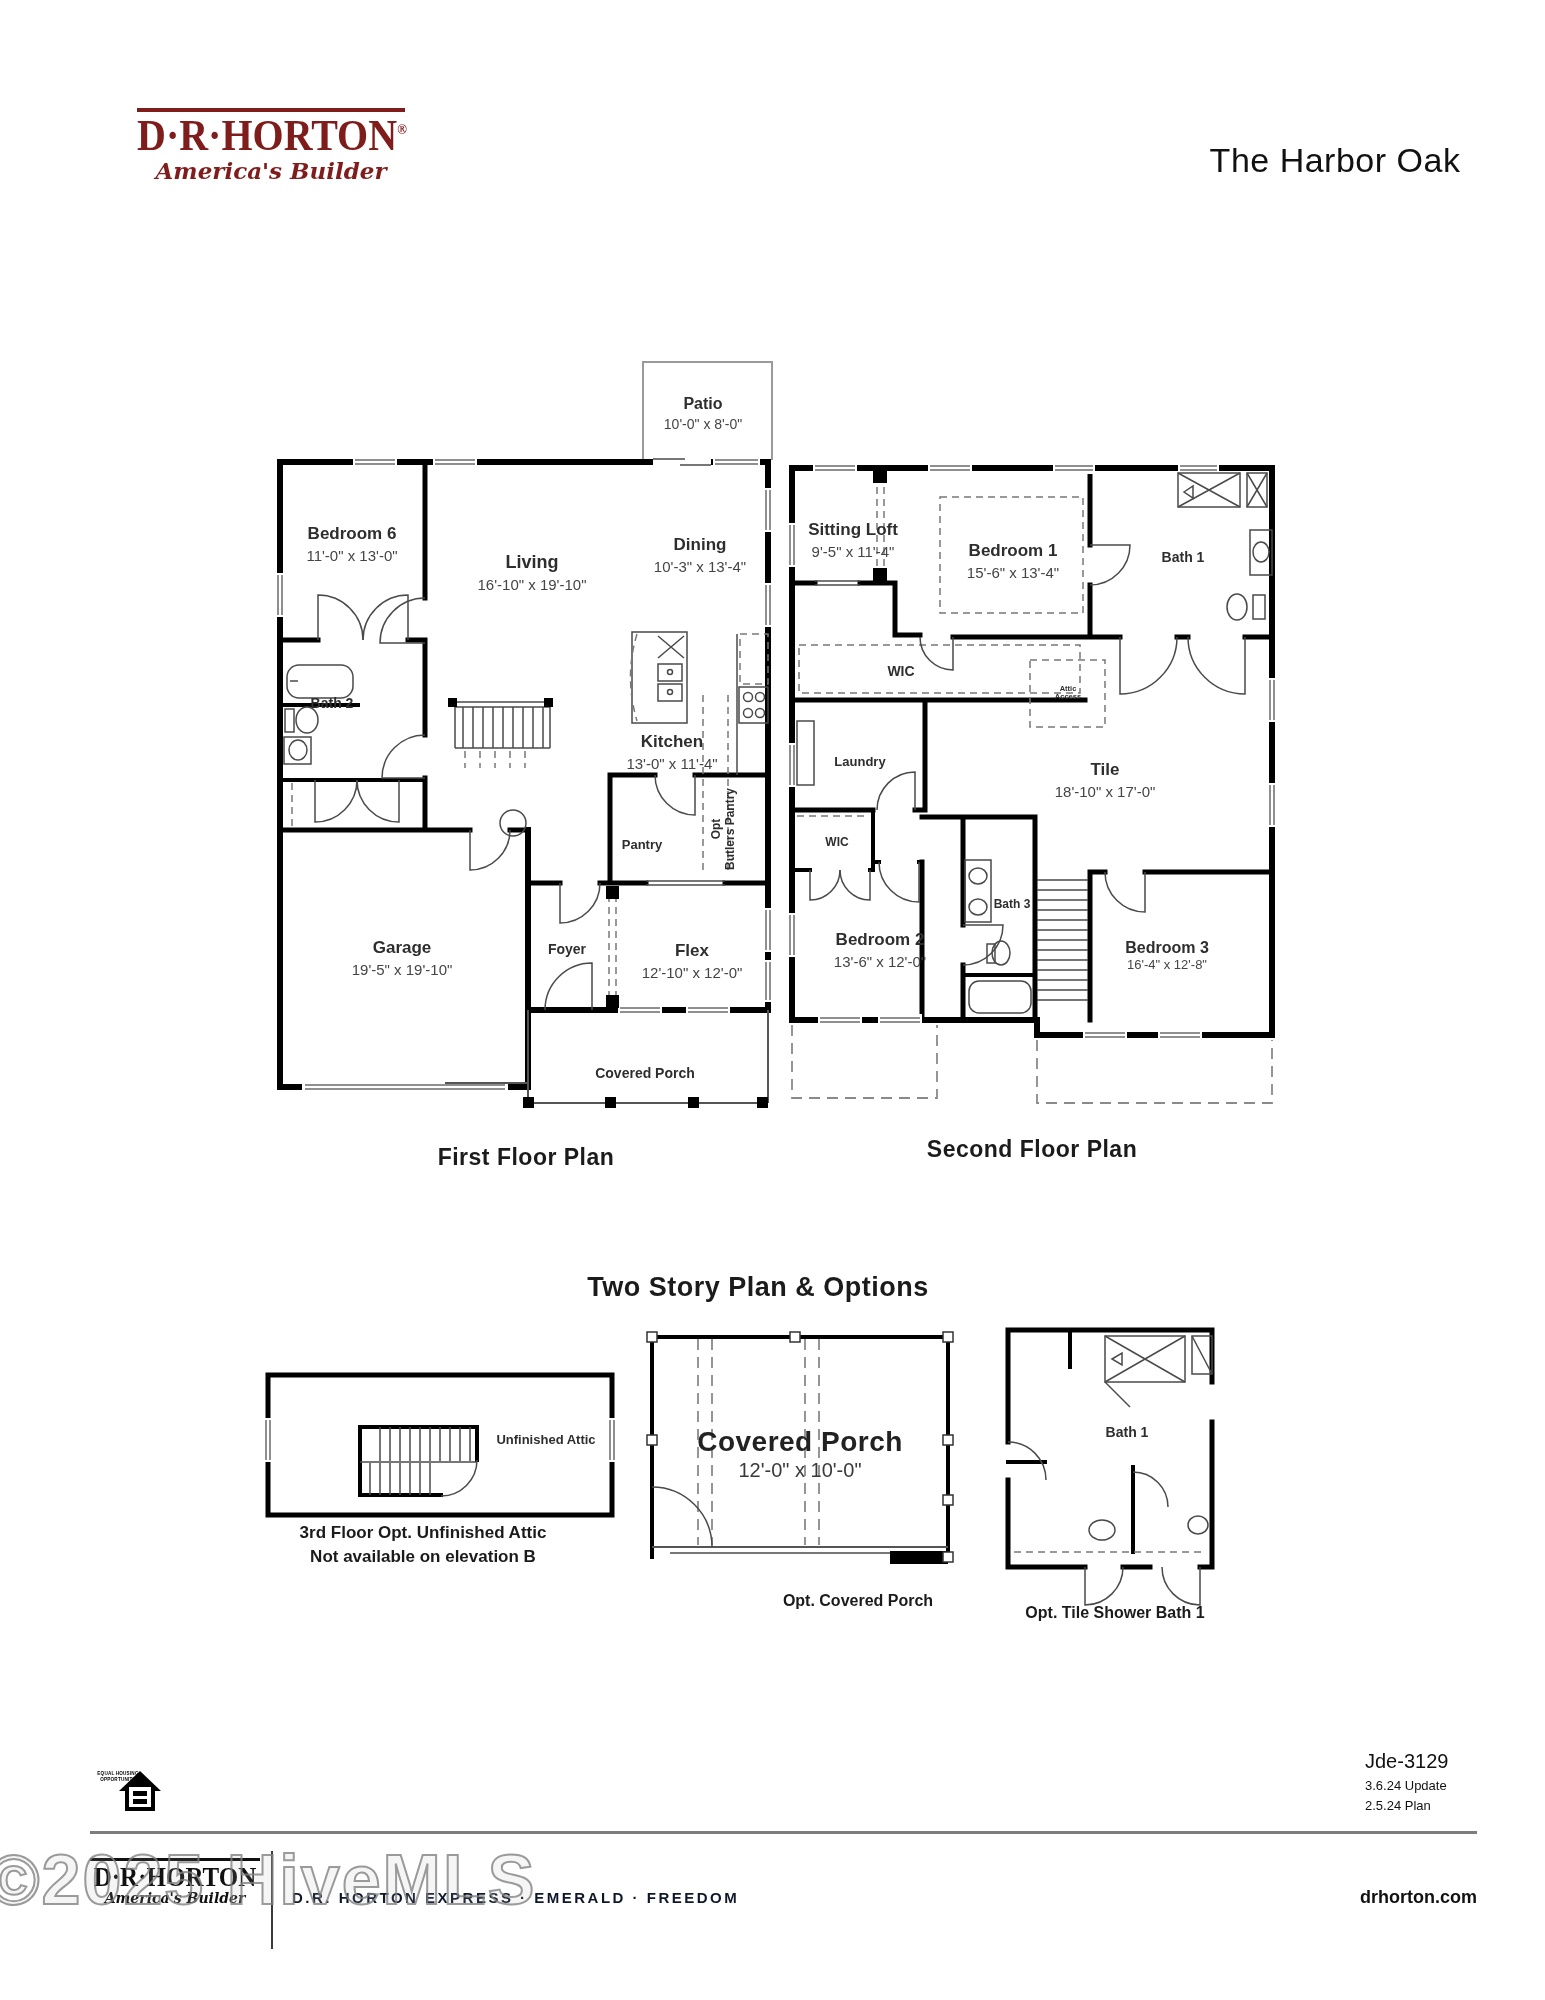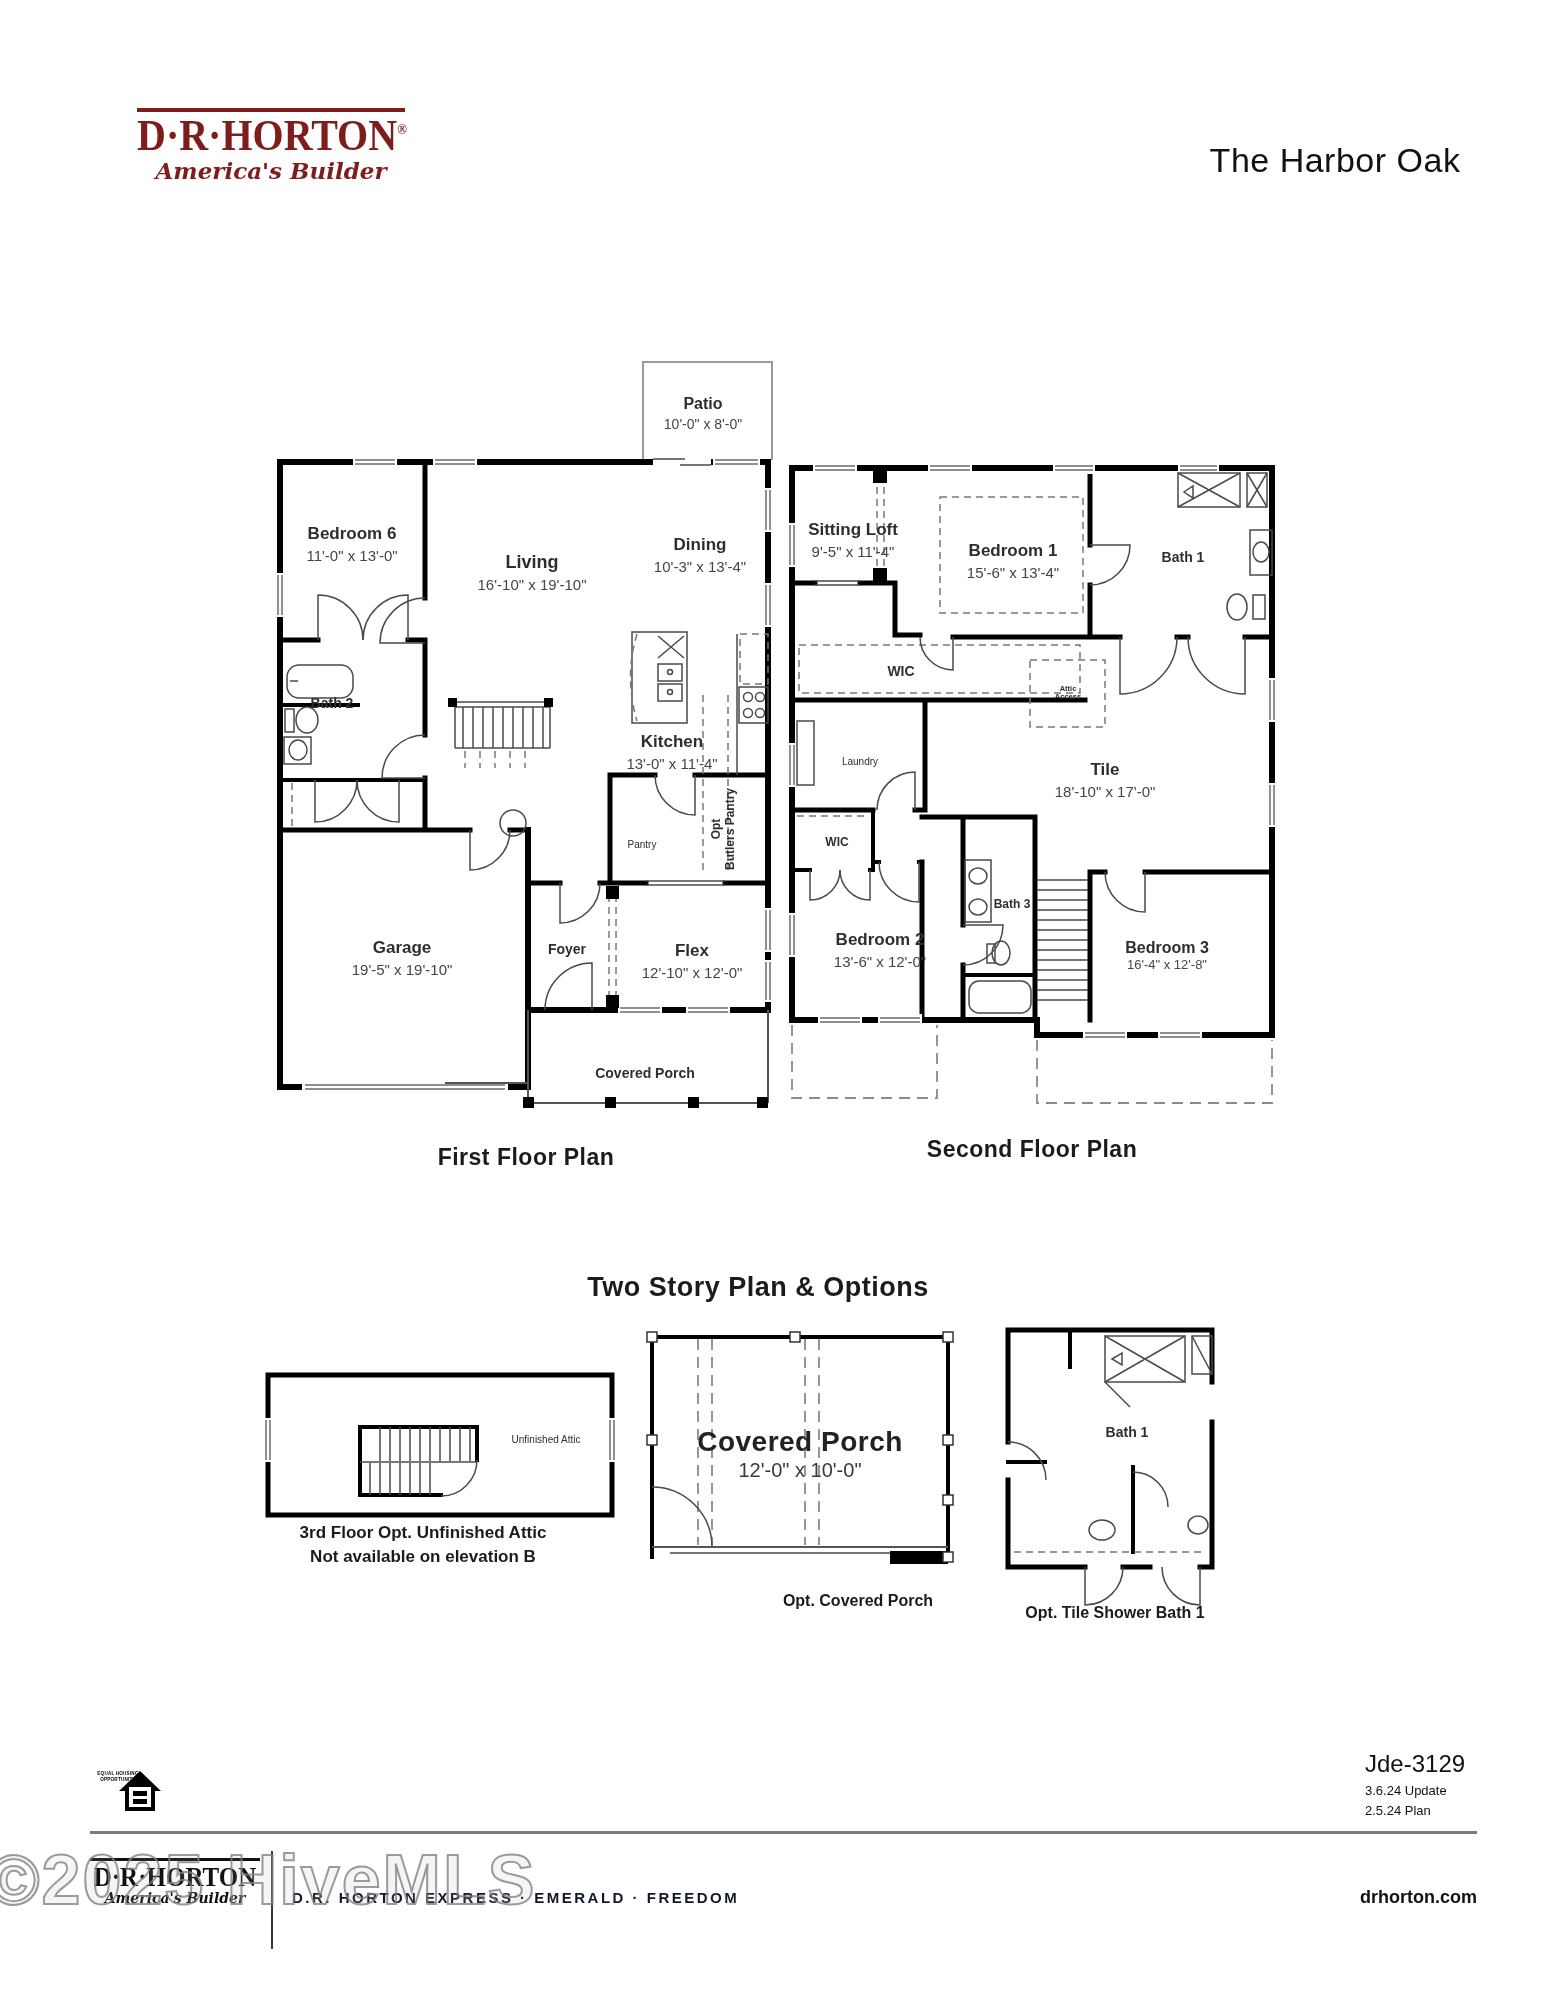--- a/index.html
+++ b/index.html
@@ -19,21 +19,21 @@
   .blk{fill:#000;stroke:none}
   .wht{fill:#fff;stroke:none}
   .post{fill:#fff;stroke:#333;stroke-width:1.5}
   
   .lbl{position:absolute;transform:translate(-50%,-50%);white-space:nowrap;
        color:#2e2e2e;text-align:center;line-height:1.15;}
   .s18{font-size:18px;font-weight:bold}
   .s17{font-size:17px;font-weight:bold}
   .s16{font-size:16px;font-weight:bold}
   .s14{font-size:14px;font-weight:bold}
-  .s13{font-size:10px;font-weight:normal}
+  .s13{font-size:13px;font-weight:bold}
   .s12{font-size:12px;font-weight:bold}
   .d15{font-size:15px;font-weight:normal;color:#454545}
   .d14{font-size:14px;font-weight:normal;color:#454545}
   .d13{font-size:13px;font-weight:normal;color:#454545}
   .d20{font-size:20px;font-weight:normal;color:#3a3a3a}
   .tiny{font-size:7.5px;font-weight:bold;line-height:1.05}
   .cap23{font-size:23px;font-weight:bold;color:#1b1b1b;letter-spacing:.5px}
   .cap16{font-size:16px;font-weight:bold;color:#1b1b1b}
   .cap17{font-size:17px;font-weight:bold;color:#1b1b1b}
   .head27{font-size:27px;font-weight:bold;color:#1b1b1b;letter-spacing:.5px}
@@ -44,21 +44,21 @@
   .dh-rule{height:4px;background:currentColor;margin-bottom:3px}
   .dh-brand{font-family:"Liberation Serif",serif;font-weight:bold;font-size:40px;
             line-height:1.0;letter-spacing:0px;transform:scale(1,1.12);}
   .dh-reg{font-size:13px;vertical-align:super}
   .dh-tag{font-family:"DejaVu Serif",serif;font-style:italic;font-weight:bold;
           font-size:23px;margin-top:2px}
   .plan-title{position:absolute;transform:translate(-50%,-50%);font-size:34px;
               font-weight:400;color:#111;letter-spacing:.5px;white-space:nowrap}
   
   .jde{position:absolute;left:1365px;top:1750px;color:#111}
-  .jde-code{font-size:24px;}
+  .jde-code{font-size:20px;}
   .jde-sub{font-size:13px;margin-top:5px}
   .divider{position:absolute;left:90px;top:1831px;width:1387px;height:3px;background:#7d7d7d}
   .vrule{position:absolute;left:271px;top:1851px;width:2px;height:98px;background:#3a3a3a}
   .brandline{position:absolute;left:292px;top:1897px;transform:translate(0,-50%);
              font-size:15px;font-weight:bold;letter-spacing:2.5px;color:#0f172a;white-space:nowrap}
   .website{position:absolute;left:1477px;top:1897px;transform:translate(-100%,-50%);
            font-size:18px;font-weight:600;color:#111}
   .eho{position:absolute;left:93px;top:1770px;width:50px;text-align:center;color:#000}
   .eho-cap{font-size:4.6px;font-weight:bold;line-height:1.2;margin-top:1px;letter-spacing:.2px}
   .watermark{position:absolute;left:-12px;top:1840px;font-size:70px;font-weight:700;

